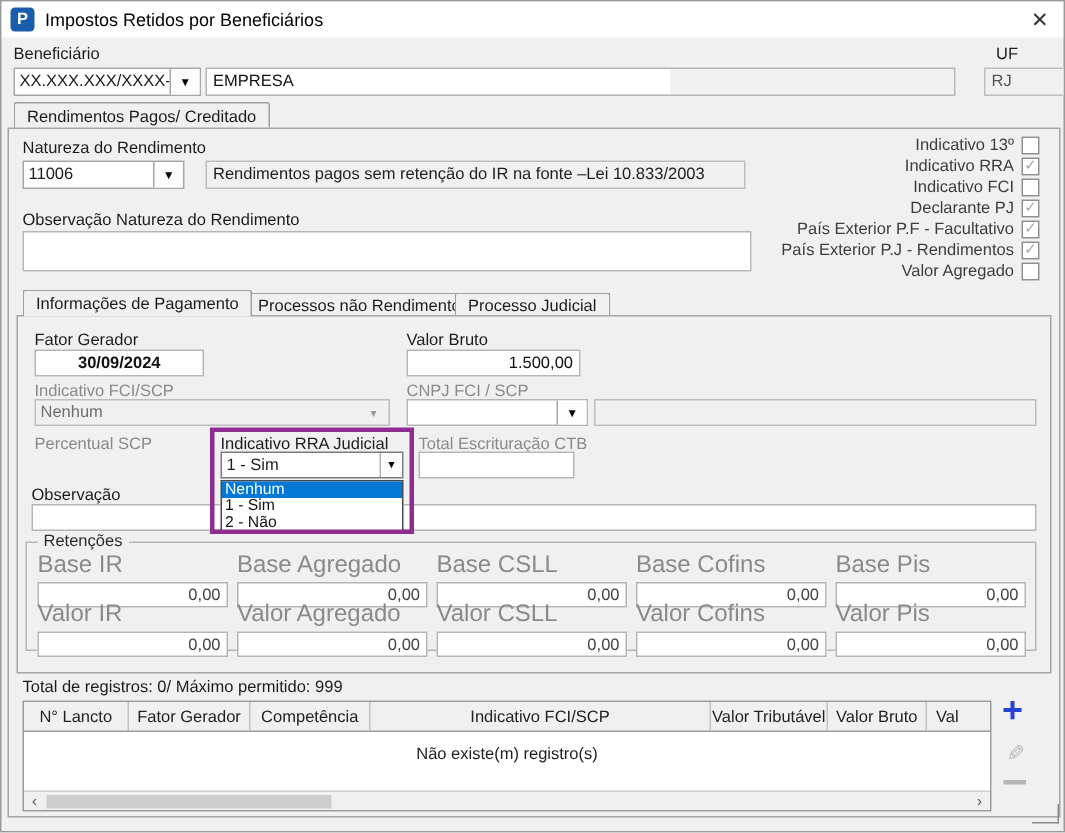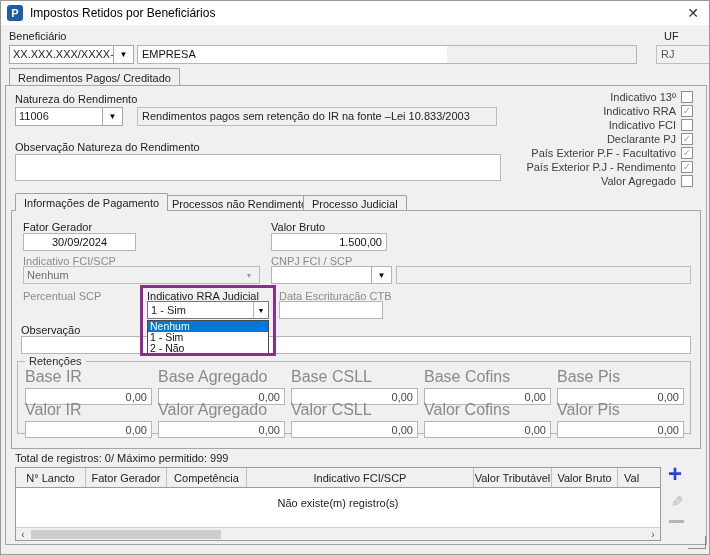--- a/index.html
+++ b/index.html
@@ -132,21 +132,21 @@
         <span>✓</span>
       </span>
   </div>
   <div class="chk-row" style="top:145px;">
     <span class="chk-lbl">País Exterior P.F - Facultativo</span>
     <span class="chk-box">
         <span>✓</span>
       </span>
   </div>
   <div class="chk-row" style="top:159px;">
-    <span class="chk-lbl">País Exterior P.J - Rendimento</span>
+    <span class="chk-lbl">País Exterior P.J - Rendimentos</span>
     <span class="chk-box">
         <span>✓</span>
       </span>
   </div>
   <div class="chk-row" style="top:173px;">
     <span class="chk-lbl">Valor Agregado</span>
     <span class="chk-box">
         <span></span>
       </span>
   </div>
@@ -154,21 +154,21 @@
   <span class="lbl" style="left:14px; top:140px;">Observação Natureza do Rendimento</span>
   <div class="field" style="left:14px; top:153px; width:486px; height:27px; border-color:#b5b5b5;"></div>
 
   <div class="tab" style="left:14px; top:192px; z-index:2;">Informações de Pagamento</div>
   <div class="tab inactive" style="left:162px; top:194px;">Processos não Rendimento</div>
   <div class="tab inactive" style="left:302px; top:194px;">Processo Judicial</div>
 
   <div class="panel" style="left:10px; top:209px; width:690px; height:239px; z-index:1;"></div>
 
   <span class="lbl" style="left:22px; top:220px; z-index:2;">Fator Gerador</span>
-  <div class="field center" style="left:22px; top:232px; width:113px; height:18px; z-index:2; border-color:#b5b5b5;">30/09/2024</div>
+  <div class="field center" style="left:22px; top:232px; width:113px; height:18px; z-index:2; border-color:#b5b5b5;font-weight:bold;">30/09/2024</div>
 
   <span class="lbl" style="left:270px; top:220px; z-index:2;">Valor Bruto</span>
   <div class="field right" style="left:270px; top:232px; width:116px; height:18px; z-index:2; border-color:#b5b5b5;">1.500,00</div>
 
   <span class="lbl dis" style="left:22px; top:254px; z-index:2;">Indicativo FCI/SCP</span>
   <div class="combo dis" style="left:22px; top:265px; width:237px; height:18px; z-index:2;">
     <span class="cb-text">Nenhum</span>
     <span class="cb-btn">▾</span>
   </div>
 
@@ -186,21 +186,21 @@
     <span class="cb-text">1 - Sim</span>
     <span class="cb-btn" style="width:15px; font-size:7px; border-left:1px solid #b5b5b5;">▼</span>
   </div>
   <div class="ddlist" style="left:146px; top:319px; width:122px;">
     <div class="dd-opt sel">Nenhum</div>
     <div class="dd-opt">1 - Sim</div>
     <div class="dd-opt">2 - Não</div>
   </div>
   <div class="purple-rect" style="left:139px; top:284px; width:136px; height:71px;"></div>
 
-  <span class="lbl dis" style="left:278px; top:289px; z-index:2;">Data Escrituração CTB</span>
+  <span class="lbl dis" style="left:278px; top:289px; z-index:2;">Total Escrituração CTB</span>
   <div class="field" style="left:278px; top:300px; width:104px; height:18px; z-index:2; border-color:#b5b5b5;"></div>
 
   <span class="lbl" style="left:20px; top:323px; z-index:2;">Observação</span>
   <div class="field" style="left:20px; top:335px; width:670px; height:18px; z-index:2; border-color:#b5b5b5;"></div>
 
   <div class="groupbox" style="left:16px; top:360px; width:674px; height:73px; z-index:2;">
     <span class="legend">Retenções</span>
     <div class="ret-row" style="top:6px;">
       <div class="ret-cell">
           <div class="r-lbl">Base IR</div>

